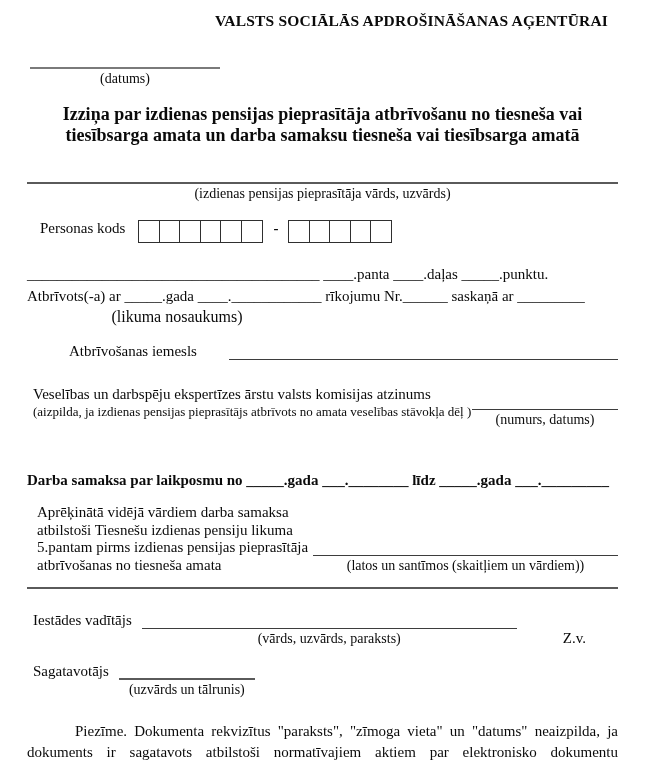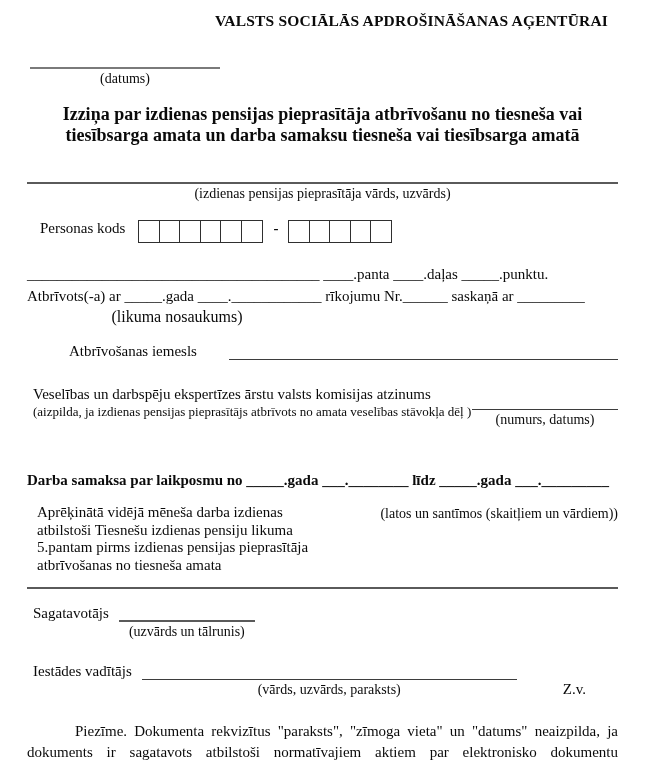--- a/index.html
+++ b/index.html
@@ -51,21 +51,21 @@
   .commission-note { font-size: 13px; line-height: 15px; margin-top: 1px; }
   .commission-right { position: absolute; right: 0; top: 6px; width: 146px; }
   .commission-right .rule-thin { height: 17px; }
 
   
   .salary-period { margin-top: 38px; white-space: nowrap; font-weight: bold; }
 
   
   .avg-row { display: flex; justify-content: space-between; margin-top: 15px; padding-left: 10px; }
   .avg-text { line-height: 17.5px; }
-  .avg-right { width: 305px; display: flex; flex-direction: row; justify-content: flex-end; }
+  .avg-right { width: 305px; display: flex; flex-direction: column; justify-content: flex-end; }
   .avg-right .sub-label { margin-top: 2px; }
 
   .separator { margin-top: 13px; }
 
   
   .sig-row { display: flex; align-items: flex-start; margin-top: 23px; padding-left: 6px; }
   .sig-label { line-height: 17px; }
   .head-line-block { width: 375px; margin-left: 10px; }
   .head-line-block .rule-thin { height: 16px; }
   .zv { margin-left: 46px; padding-top: 18px; }
@@ -137,45 +137,45 @@
     <div class="commission-right">
       <div class="rule-thin"></div>
       <div class="sub-label">(numurs, datums)</div>
     </div>
   </div>
 
   <div class="salary-period">Darba samaksa par laikposmu no _____.gada ___.________ līdz _____.gada ___._________</div>
 
   <div class="avg-row">
     <div class="avg-text">
-      <div>Aprēķinātā vidējā mēneša darba izdienas</div>
+      <div>Aprēķinātā vidējā vārdiem darba samaksa</div>
       <div>atbilstoši Tiesnešu izdienas pensiju likuma</div>
       <div>5.pantam pirms izdienas pensijas pieprasītāja</div>
       <div>atbrīvošanas no tiesneša amata</div>
     </div>
     <div class="avg-right">
       <div class="rule-thin"></div>
       <div class="sub-label">(latos un santīmos (skaitļiem un vārdiem))</div>
     </div>
   </div>
 
   <div class="separator rule-med"></div>
 
-  <div class="sig-row preparer-row">
-    <span class="sig-label">Sagatavotājs</span>
-    <div class="preparer-line-block">
-      <div class="rule-med"></div>
-      <div class="sub-label">(uzvārds un tālrunis)</div>
-    </div>
-  </div>
-
   <div class="sig-row">
     <span class="sig-label">Iestādes vadītājs</span>
     <div class="head-line-block">
       <div class="rule-thin"></div>
       <div class="sub-label">(vārds, uzvārds, paraksts)</div>
     </div>
     <span class="zv">Z.v.</span>
   </div>
 
+  <div class="sig-row preparer-row">
+    <span class="sig-label">Sagatavotājs</span>
+    <div class="preparer-line-block">
+      <div class="rule-med"></div>
+      <div class="sub-label">(uzvārds un tālrunis)</div>
+    </div>
+  </div>
+
   <p class="footnote">Piezīme. Dokumenta rekvizītus "paraksts", "zīmoga vieta" un "datums" neaizpilda, ja dokuments ir sagatavots atbilstoši normatīvajiem aktiem par elektronisko dokumentu noformēšanu.</p>
 
 </div>
 
 </body></html>

